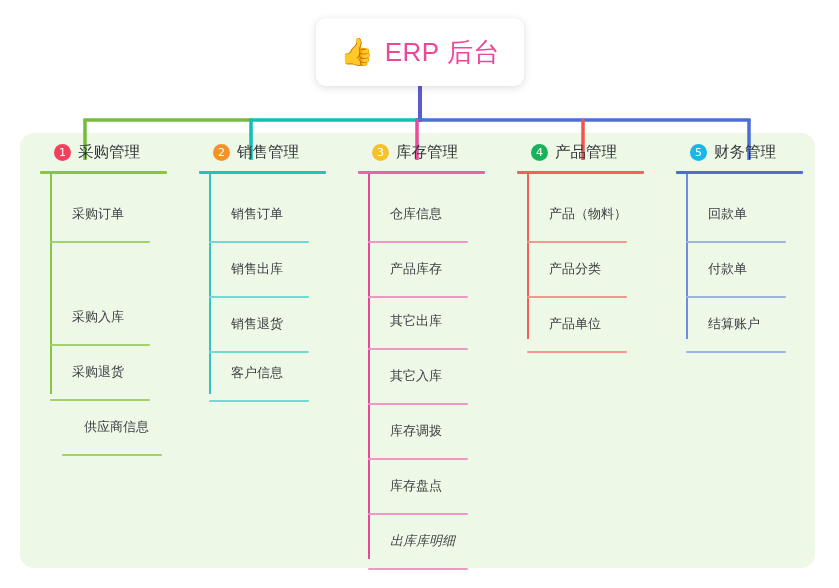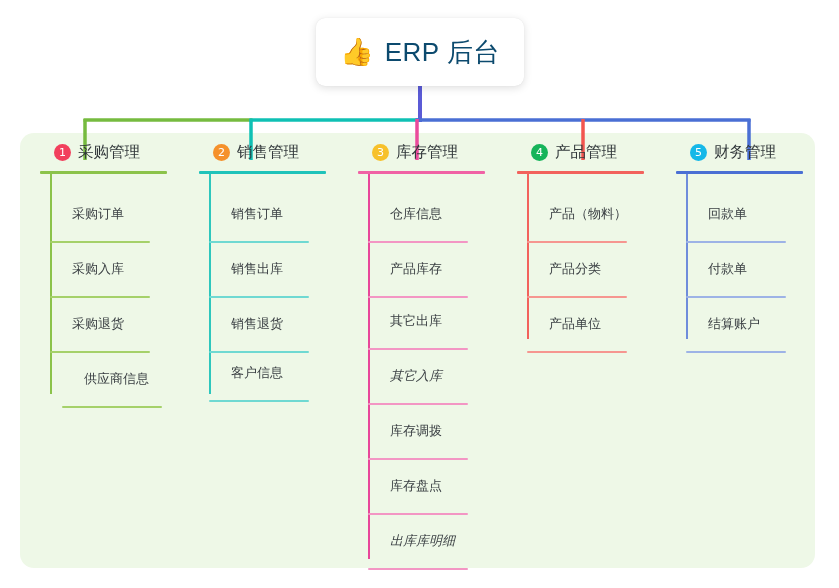--- a/index.html
+++ b/index.html
@@ -33,21 +33,21 @@
     z-index: 6;
   }
   #root-card .thumb {
     font-size: 27px;
     line-height: 1;
     color: #f2c14e;
     display: block;
   }
   #root-card .root-title {
     font-size: 26px;
-    color: #0c4a6e;
+    color: #ec4899;
     letter-spacing: 0.5px;
     white-space: nowrap;
   }
 
   
   #connectors {
     position: absolute;
     left: 0; top: 0;
     width: 839px;
     height: 588px;
@@ -174,21 +174,21 @@
         <span class="col-title">采购管理</span>
       </div>
       <div class="col-rule" style="background: rgb(139, 195, 74);"></div>
       <div class="leaves">
         <div class="spine" style="background: rgb(139, 195, 74); height: 220px;"></div>
         <div class="leaf" style="height: 55px;">
           <div class="spacer" style="height: 31px;"></div>
           <span class="leaf-label">采购订单</span>
           <div class="leaf-rule" style="background: rgb(165, 209, 106); margin-left: -22px; width: 100px;"></div>
         </div>
-        <div class="leaf" style="height: 55px;">
+        <div class="leaf" style="height: 55px; margin-top: 48px;">
           <div class="spacer" style="height: 31px;"></div>
           <span class="leaf-label">采购入库</span>
           <div class="leaf-rule" style="background: rgb(165, 209, 106); margin-left: -22px; width: 100px;"></div>
         </div>
         <div class="leaf" style="height: 55px;">
           <div class="spacer" style="height: 31px;"></div>
           <span class="leaf-label">采购退货</span>
           <div class="leaf-rule" style="background: rgb(165, 209, 106); margin-left: -22px; width: 100px;"></div>
         </div>
         <div class="leaf" style="height: 55px; margin-left: 12px;">
@@ -244,21 +244,21 @@
         <div class="leaf" style="height: 52px;">
           <div class="spacer" style="height: 31px;"></div>
           <span class="leaf-label">产品库存</span>
           <div class="leaf-rule" style="background: rgb(243, 150, 196); margin-left: -22px; width: 100px;"></div>
         </div>
         <div class="leaf" style="height: 55px;">
           <div class="spacer" style="height: 31px;"></div>
           <span class="leaf-label">其它出库</span>
           <div class="leaf-rule" style="background: rgb(243, 150, 196); margin-left: -22px; width: 100px;"></div>
         </div>
-        <div class="leaf" style="height: 55px; font-style: italic;">
+        <div class="leaf" style="height: 55px;">
           <div class="spacer" style="height: 31px;"></div>
           <span class="leaf-label">其它入库</span>
           <div class="leaf-rule" style="background: rgb(243, 150, 196); margin-left: -22px; width: 100px;"></div>
         </div>
         <div class="leaf" style="height: 55px;">
           <div class="spacer" style="height: 31px;"></div>
           <span class="leaf-label">库存调拨</span>
           <div class="leaf-rule" style="background: rgb(243, 150, 196); margin-left: -22px; width: 100px;"></div>
         </div>
         <div class="leaf" style="height: 55px;">

